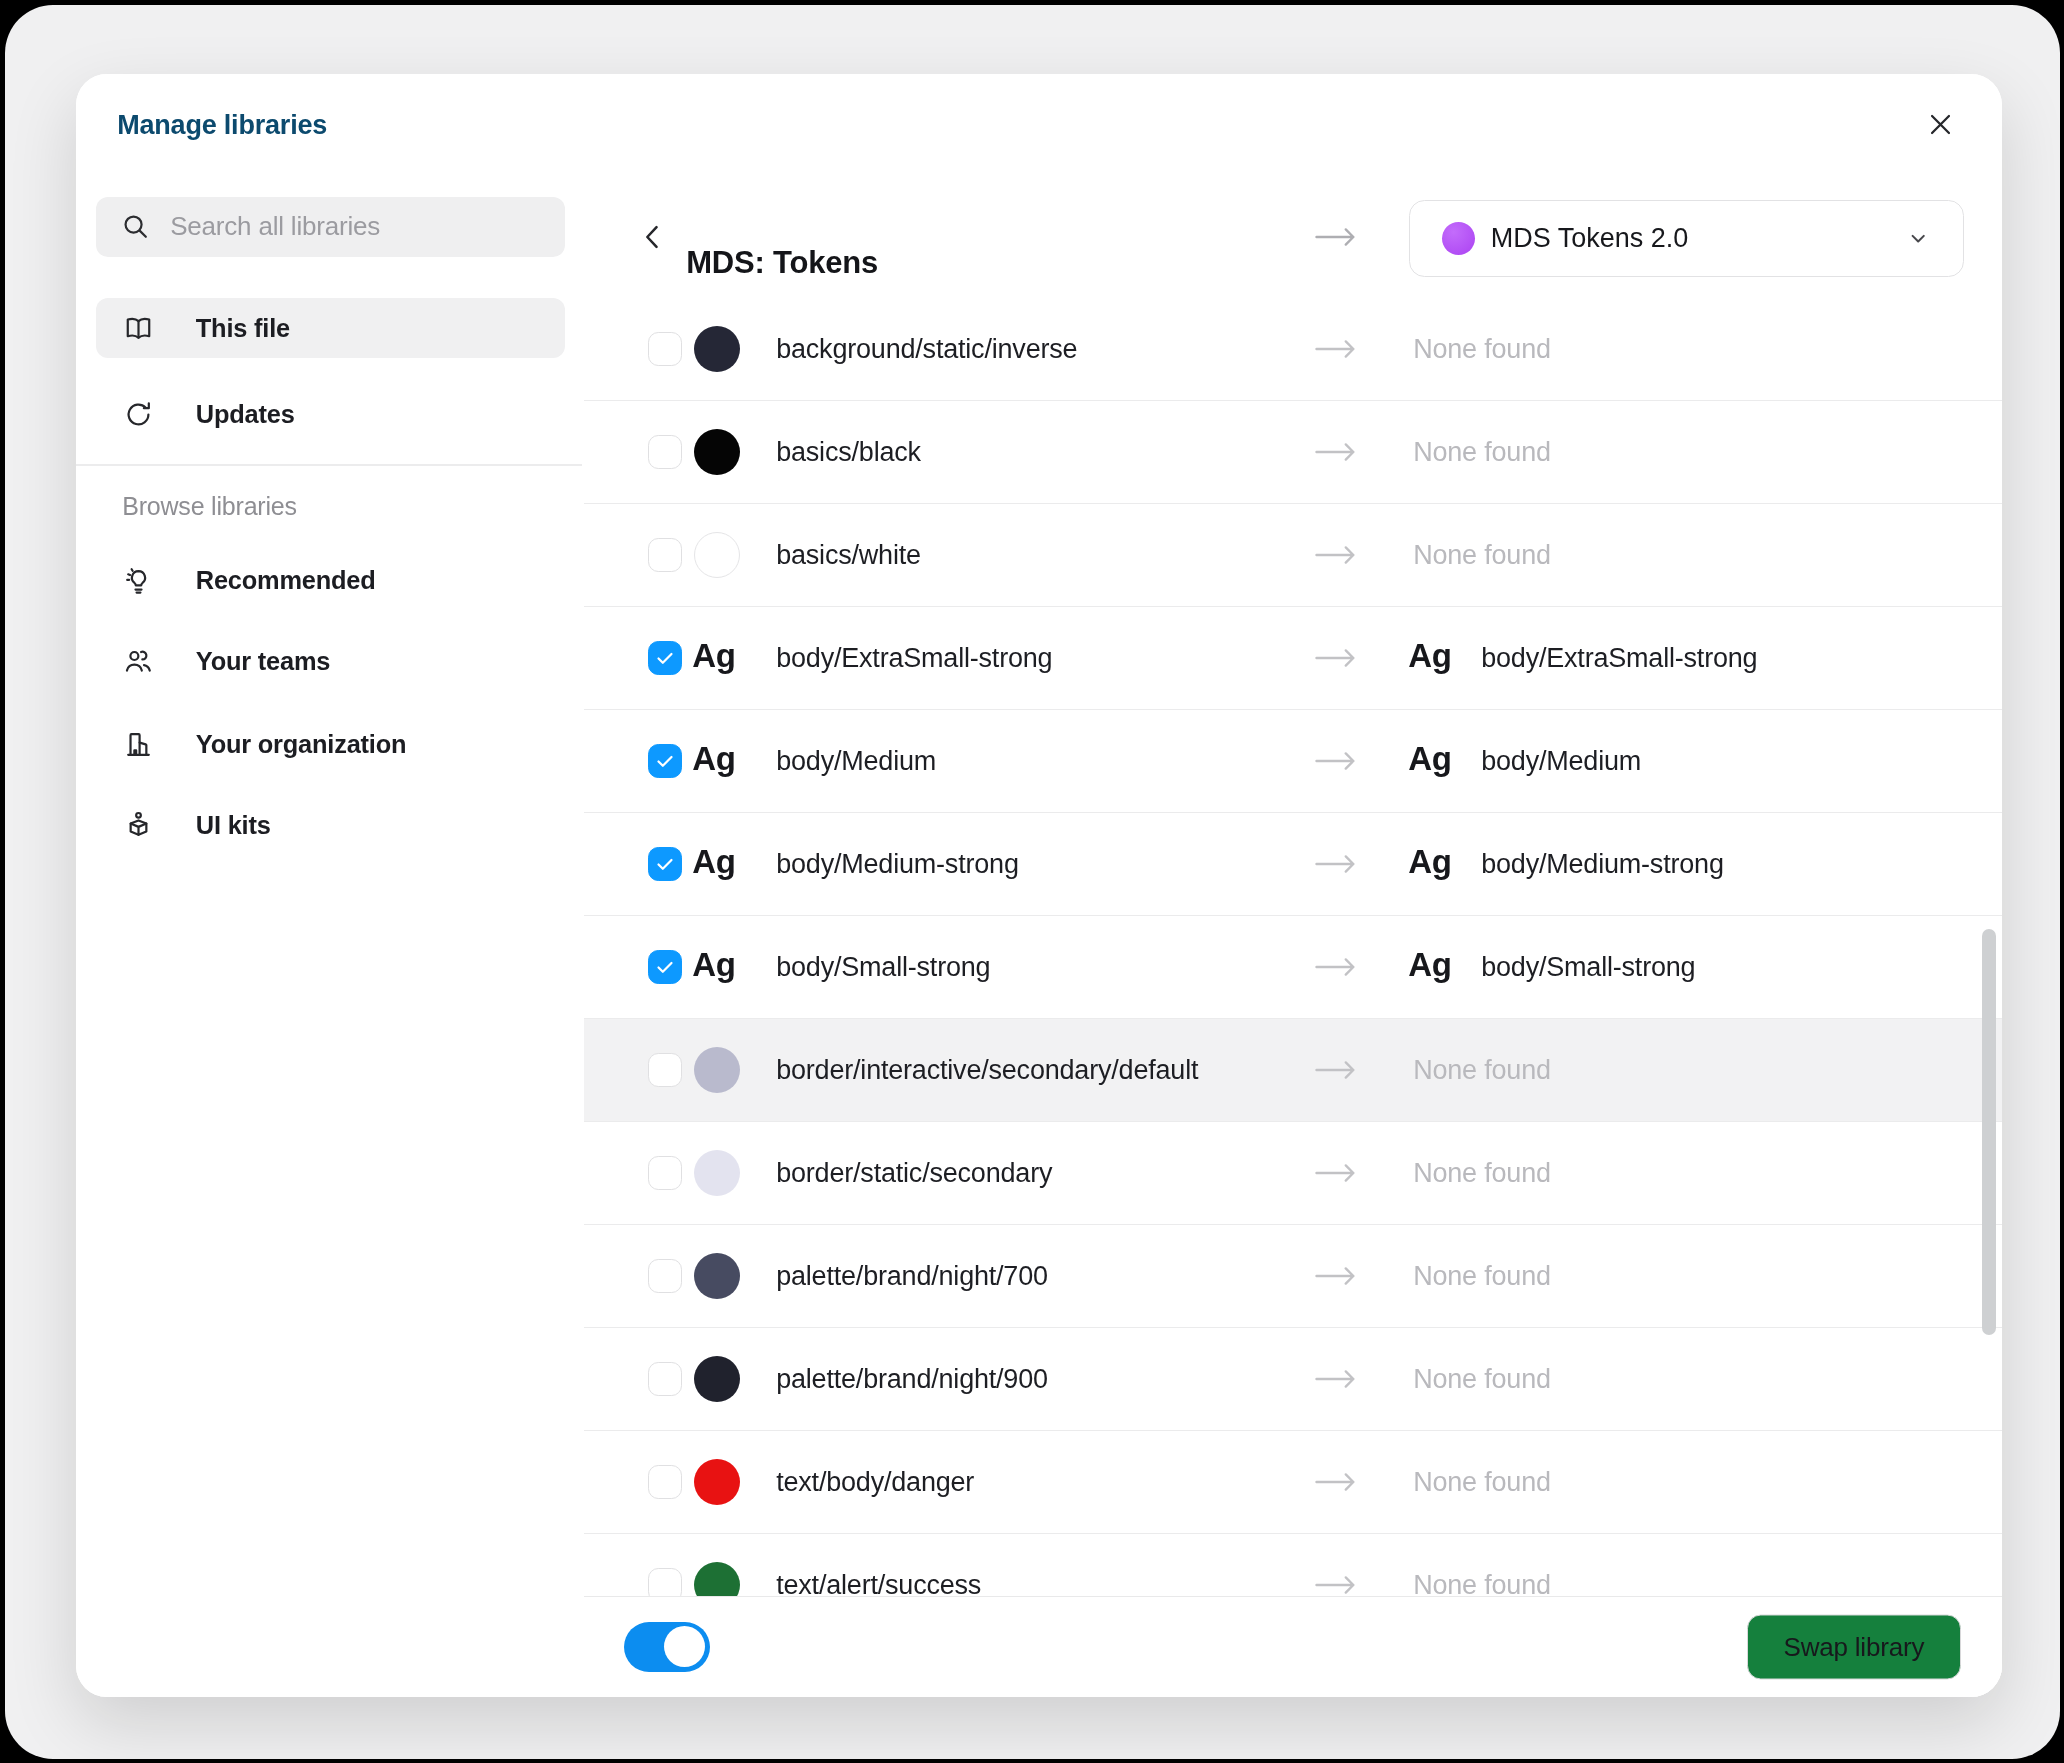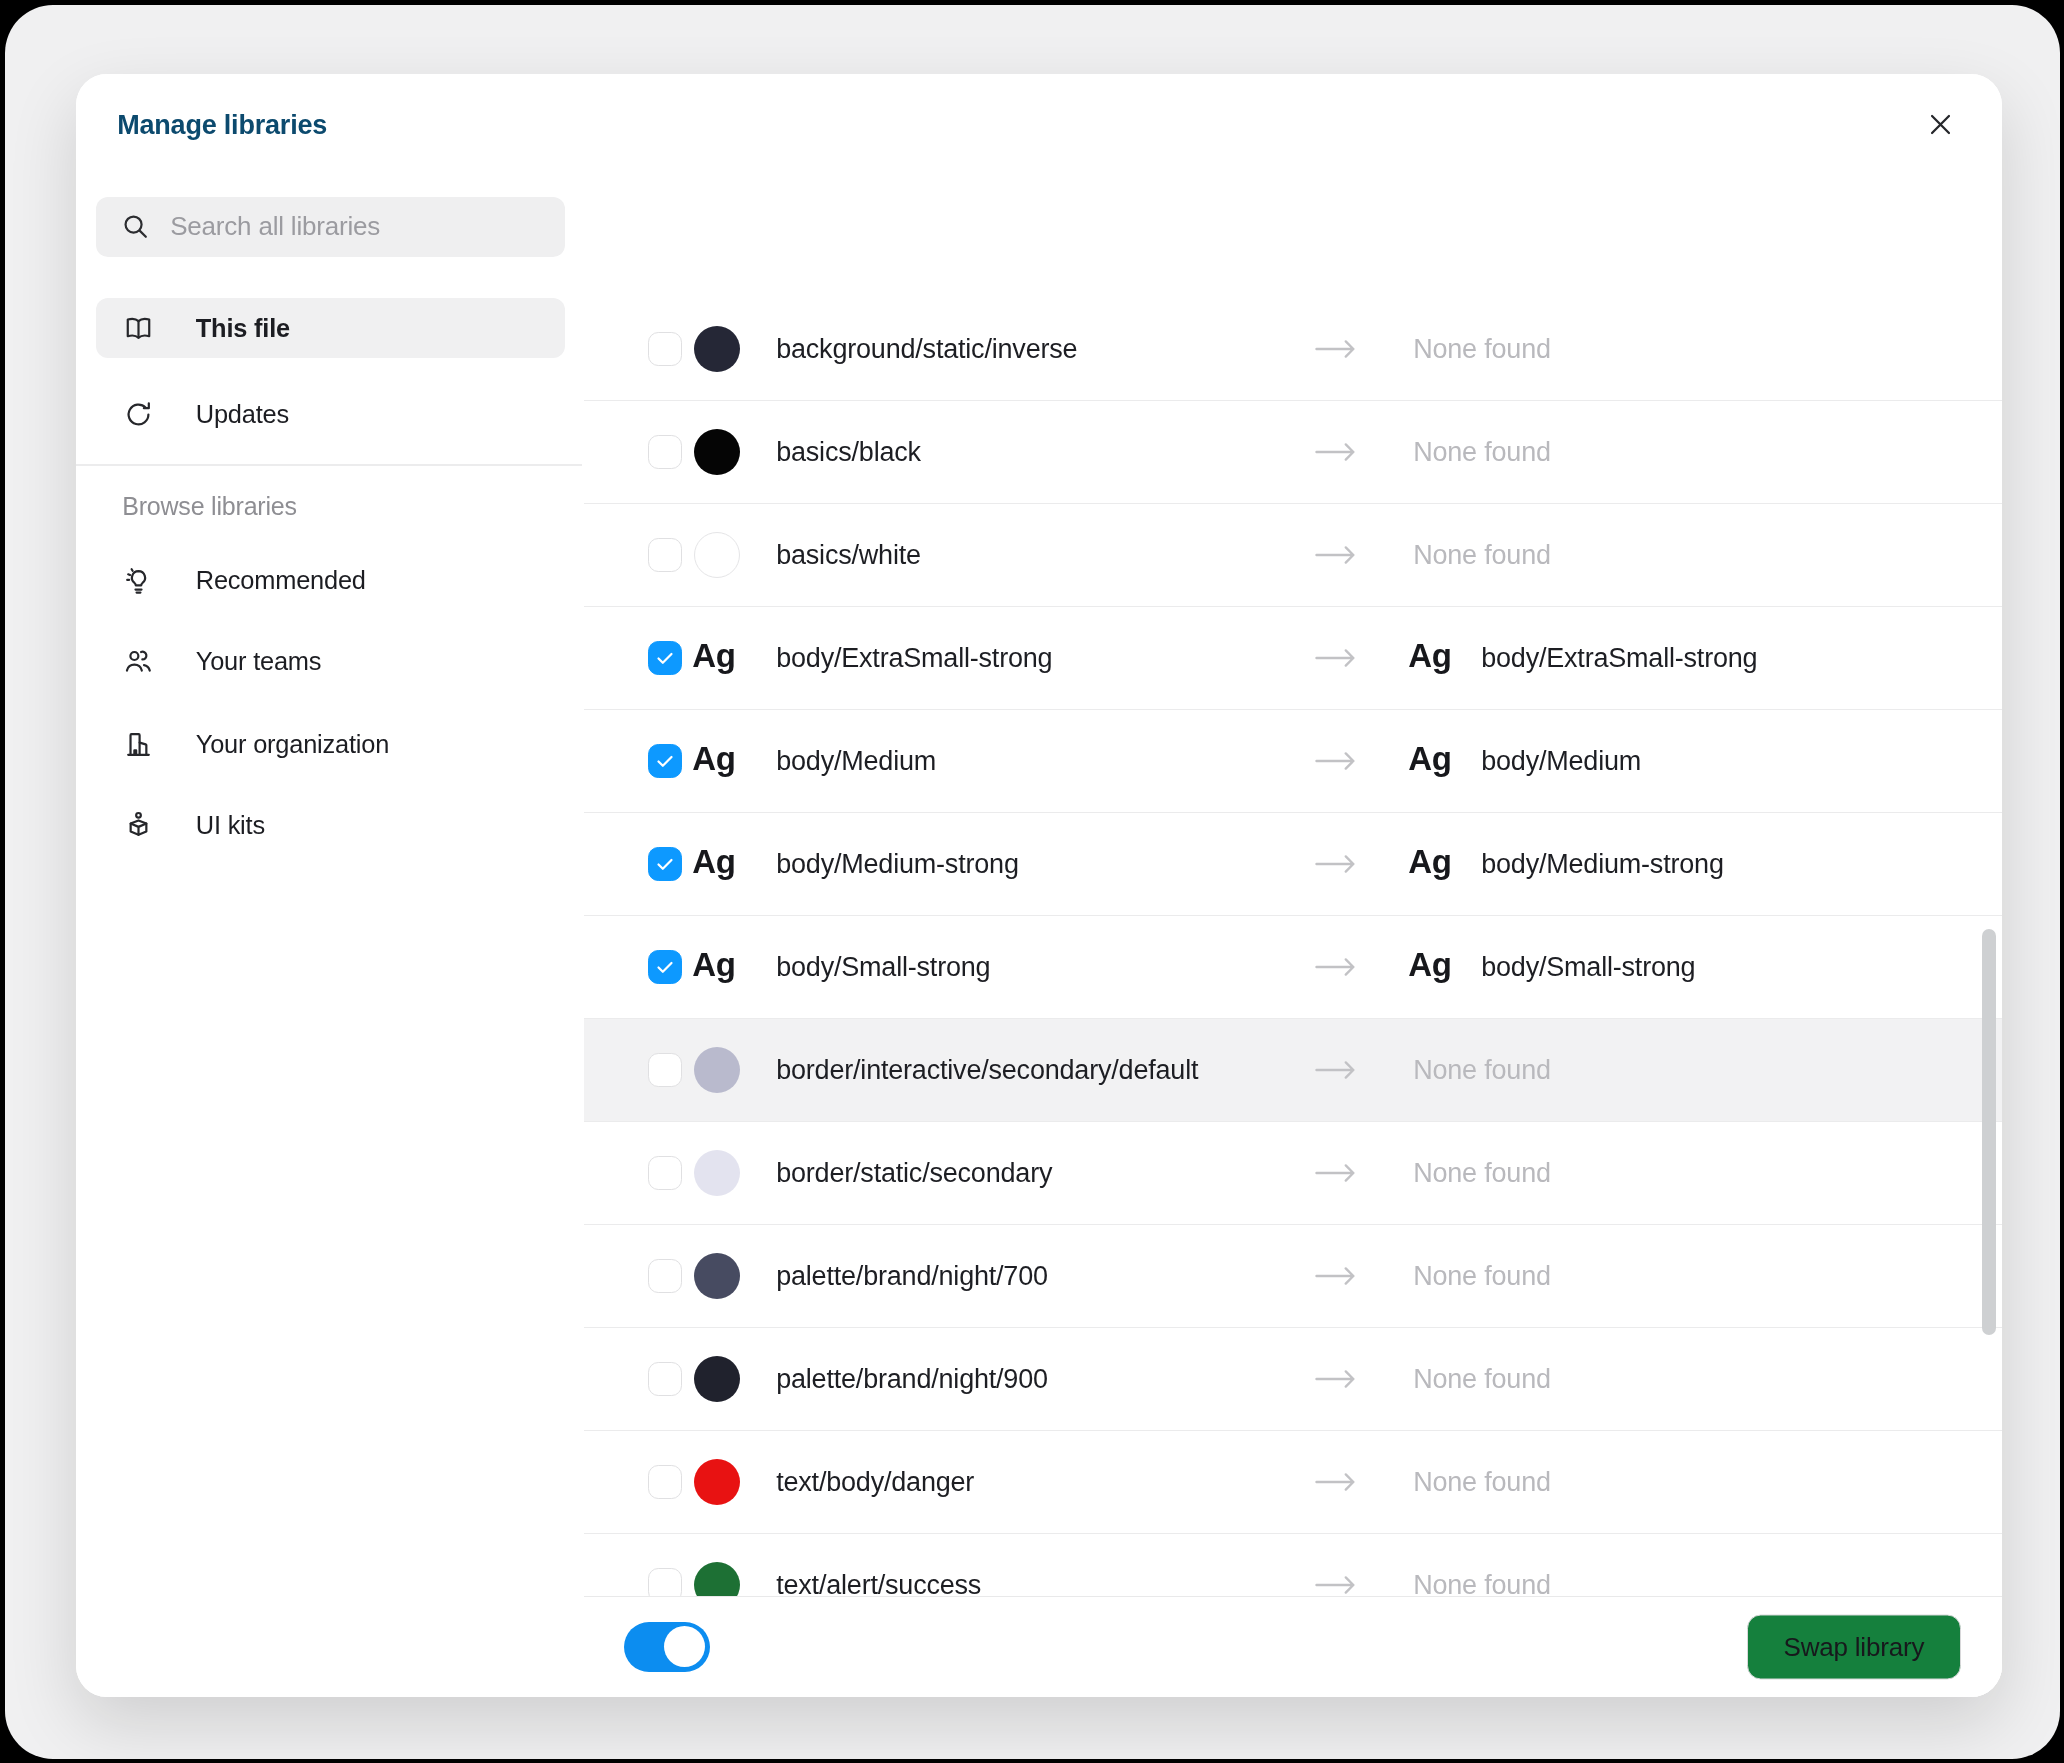--- a/index.html
+++ b/index.html
@@ -22,21 +22,21 @@
   .sidebar{position:absolute;top:102px;left:0;width:508px;bottom:0;background:#fff;border-right:1.7px solid #e9e9ea;}
   .search-box{position:absolute;left:20px;top:20.6px;width:469px;height:60px;background:#efeff0;border-radius:12px;
               display:flex;align-items:center;box-sizing:border-box;}
   .search-box .s-icon{margin-left:24px;display:flex;}
   .search-box input{flex:1;margin-left:17px;margin-right:17px;background:transparent;border:0;outline:none;
                     font-family:inherit;font-size:26px;color:#3a3a3e;letter-spacing:-0.2px;}
   .search-box input::placeholder{color:#9b9ba0;}
   .side-item{position:absolute;left:20px;width:469px;height:60px;border-radius:12px;
              display:flex;align-items:center;cursor:pointer;box-sizing:border-box;gap:20px;}
   .side-item .icon{margin-left:26px;display:flex;}
-  .side-item .lbl{margin-left:20.6px;font-size:25.4px;font-weight:400;color:#1c1d22;}
+  .side-item .lbl{margin-left:20.6px;font-size:25.4px;font-weight:700;color:#1c1d22;}
   .side-item.selected{background:#f0f0f1;}
   .side-item.selected .lbl{font-weight:700;}
   .side-divider{position:absolute;left:0;width:506px;top:288px;height:1.7px;background:#ececed;}
   .side-heading{position:absolute;left:46px;top:316px;font-size:25px;font-weight:400;color:#8e8e93;}
 
   
   .main{position:absolute;top:102px;left:508px;right:0;bottom:0;background:#fff;}
   .main-header{position:absolute;top:0;left:0;right:0;height:122px;border-bottom:1.7px solid #e9e9ea;}
   .back-btn{position:absolute;left:45px;top:50%;transform:translateY(-50%);width:48px;height:48px;border:0;
             background:transparent;cursor:pointer;display:flex;align-items:center;justify-content:center;padding:0;}
@@ -176,20 +176,44 @@
                 <path d="M12 8.3L6.3 10.6v5.8L12 18.8l5.7-2.4v-5.8L12 8.3z"></path>
                 <path d="M6.3 10.6L12 13l5.7-2.4M12 13v5.8"></path>
               </svg>
             </span>
             <span class="lbl">UI kits</span>
           </div>
         </div>
     </aside>
 
     <section class="main">
+      <div class="main-header">
+        <button class="back-btn">
+          <span>
+            <svg width="34" height="34" viewBox="0 0 24 24" fill="none" stroke="#26272b" stroke-width="1.8" stroke-linecap="round" stroke-linejoin="round">
+                <path d="M14.5 5l-6.5 7 6.5 7"></path>
+              </svg>
+          </span>
+        </button>
+        <h2 class="main-title">MDS: Tokens</h2>
+        <span class="hdr-arrow">
+          <svg width="50" height="26" viewBox="0 0 44 24" fill="none" stroke="currentColor" stroke-width="2.2" stroke-linecap="round" stroke-linejoin="round">
+              <path d="M4 12h34M31 5l7 7-7 7"></path>
+            </svg>
+        </span>
+        <button class="dropdown">
+          <span class="dot" id="dd-dot" style="background: radial-gradient(circle at 35% 30%, rgb(195, 108, 251), rgb(171, 66, 242));"></span>
+          <span class="dd-lbl">MDS Tokens 2.0</span>
+          <span class="dd-chev">
+            <svg width="22.4" height="22.4" viewBox="0 0 24 24" fill="none" stroke="currentColor" stroke-width="2.2" stroke-linecap="round" stroke-linejoin="round">
+                <path d="M6 9.5l6 6 6-6"></path>
+              </svg>
+          </span>
+        </button>
+      </div>
 
       <div class="rows" id="rows">
           <div class="row">
             <span class="checkbox"></span>
             <span class="swatch" style="background:#252736"></span>
             <span class="row-label">background/static/inverse</span>
             <span class="row-arrow">
               <svg width="50" height="26" viewBox="0 0 44 24" fill="none" stroke="currentColor" stroke-width="2.2" stroke-linecap="round" stroke-linejoin="round">
                 <path d="M4 12h34M31 5l7 7-7 7"></path>
               </svg>

